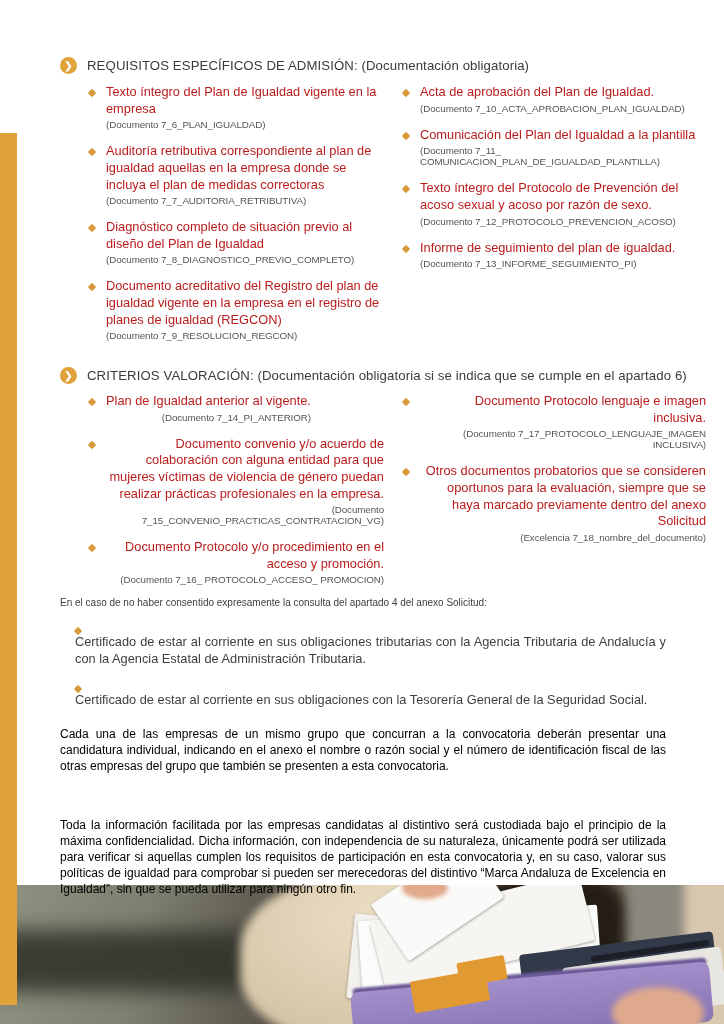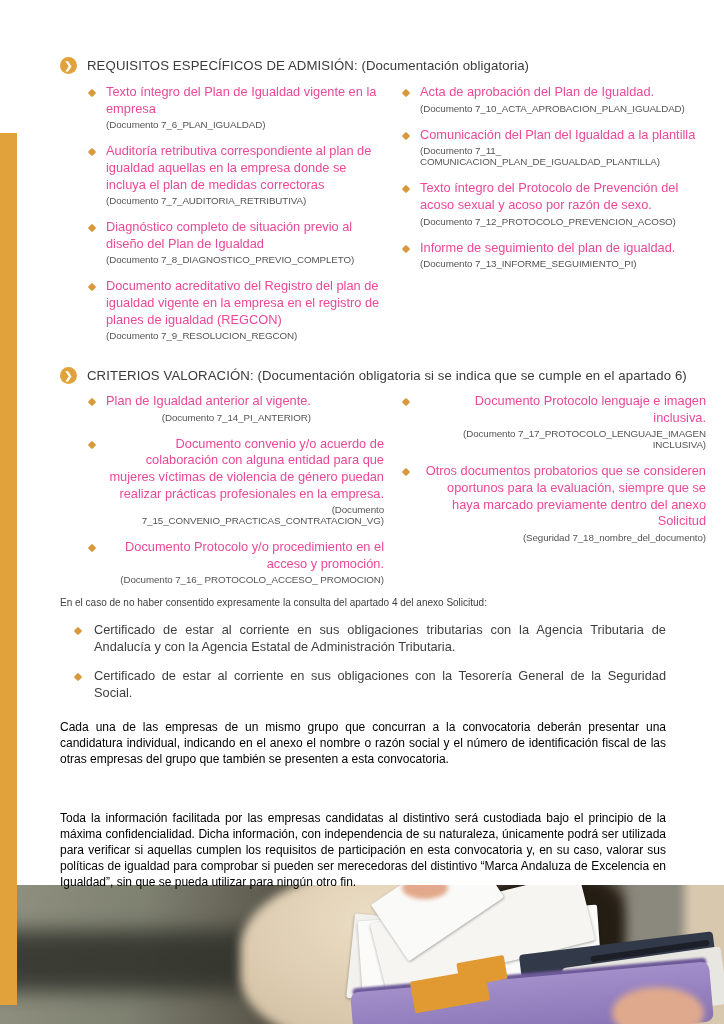--- a/index.html
+++ b/index.html
@@ -17,27 +17,27 @@
         font-size:10px;line-height:17px;text-align:center;font-weight:bold;}
   .sec-title{font-size:13.2px;font-weight:normal;color:#3B3B3B;letter-spacing:.1px;white-space:nowrap;}
 
   
   .cols{position:absolute;left:88px;width:618px;display:grid;grid-template-columns:296px 1fr;column-gap:18px;z-index:2;}
   .cols.c1{top:84px;}
   .cols.c2{top:393px;text-align:right;}
   .item{display:flex;margin-bottom:13px;}
   .dia{flex:0 0 auto;width:6px;height:6px;background:#D9993B;transform:rotate(45deg);
        border-radius:1px;margin:6px 11px 0 1px;}
-  .item-text{font-size:12.8px;color:#ec4899;line-height:1.3;}
+  .item-text{font-size:12.8px;color:#b91c1c;line-height:1.3;}
   .item-doc{font-size:9.8px;color:#555555;margin-top:2px;letter-spacing:-0.1px;}
 
   
   .notes{position:absolute;left:60px;right:58px;top:596px;z-index:2;}
   .intro{font-size:10px;color:#3E3E3E;line-height:1.3;}
-  .nb{display:flex;margin-top:13px;padding-left:15px;}
+  .nb{display:flex;margin-top:13px;padding-left:15px;flex-direction:column;}
   .nb .dia{margin:6px 13px 0 0;}
   .nb-text{font-size:12.8px;color:#3E3E3E;line-height:1.3;text-align:justify;}
   .para{font-size:12px;color:#000000;line-height:1.34;text-align:justify;}
   .para.p1{margin-top:17px;}
   .para.p2{margin-top:43px;}
 
   
   .photo{position:absolute;left:0;top:885px;width:724px;height:139px;overflow:hidden;z-index:1;
          background:linear-gradient(100deg,#90917f 0%,#7e8070 20%,#5a564b 38%,#3e382e 52%,#6b6257 68%,#8a8375 82%,#6f6a5e 100%);}
   .ph{position:absolute;}
@@ -170,21 +170,21 @@
         <span class="dia"></span>
         <div>
             <div class="item-text">Documento Protocolo lenguaje e imagen inclusiva.</div>
              <div class="item-doc">(Documento 7_17_PROTOCOLO_LENGUAJE_IMAGEN INCLUSIVA)</div>
           </div>
       </div>
       <div class="item">
         <span class="dia"></span>
         <div>
             <div class="item-text">Otros documentos probatorios que se consideren oportunos para la evaluación, siempre que se haya marcado previamente dentro del anexo Solicitud</div>
-             <div class="item-doc">(Seguridad 7_18_nombre_del_documento)</div>
+             <div class="item-doc">(Excelencia 7_18_nombre_del_documento)</div>
           </div>
       </div>
     </div>
   </div>
 
   <div class="notes">
     <div class="intro">En el caso de no haber consentido expresamente la consulta del apartado 4 del anexo Solicitud:</div>
     <div class="nb">
       <span class="dia"></span>
       <div class="nb-text">Certificado de estar al corriente en sus obligaciones tributarias con la Agencia Tributaria de Andalucía y con la Agencia Estatal de Administración Tributaria.</div>

